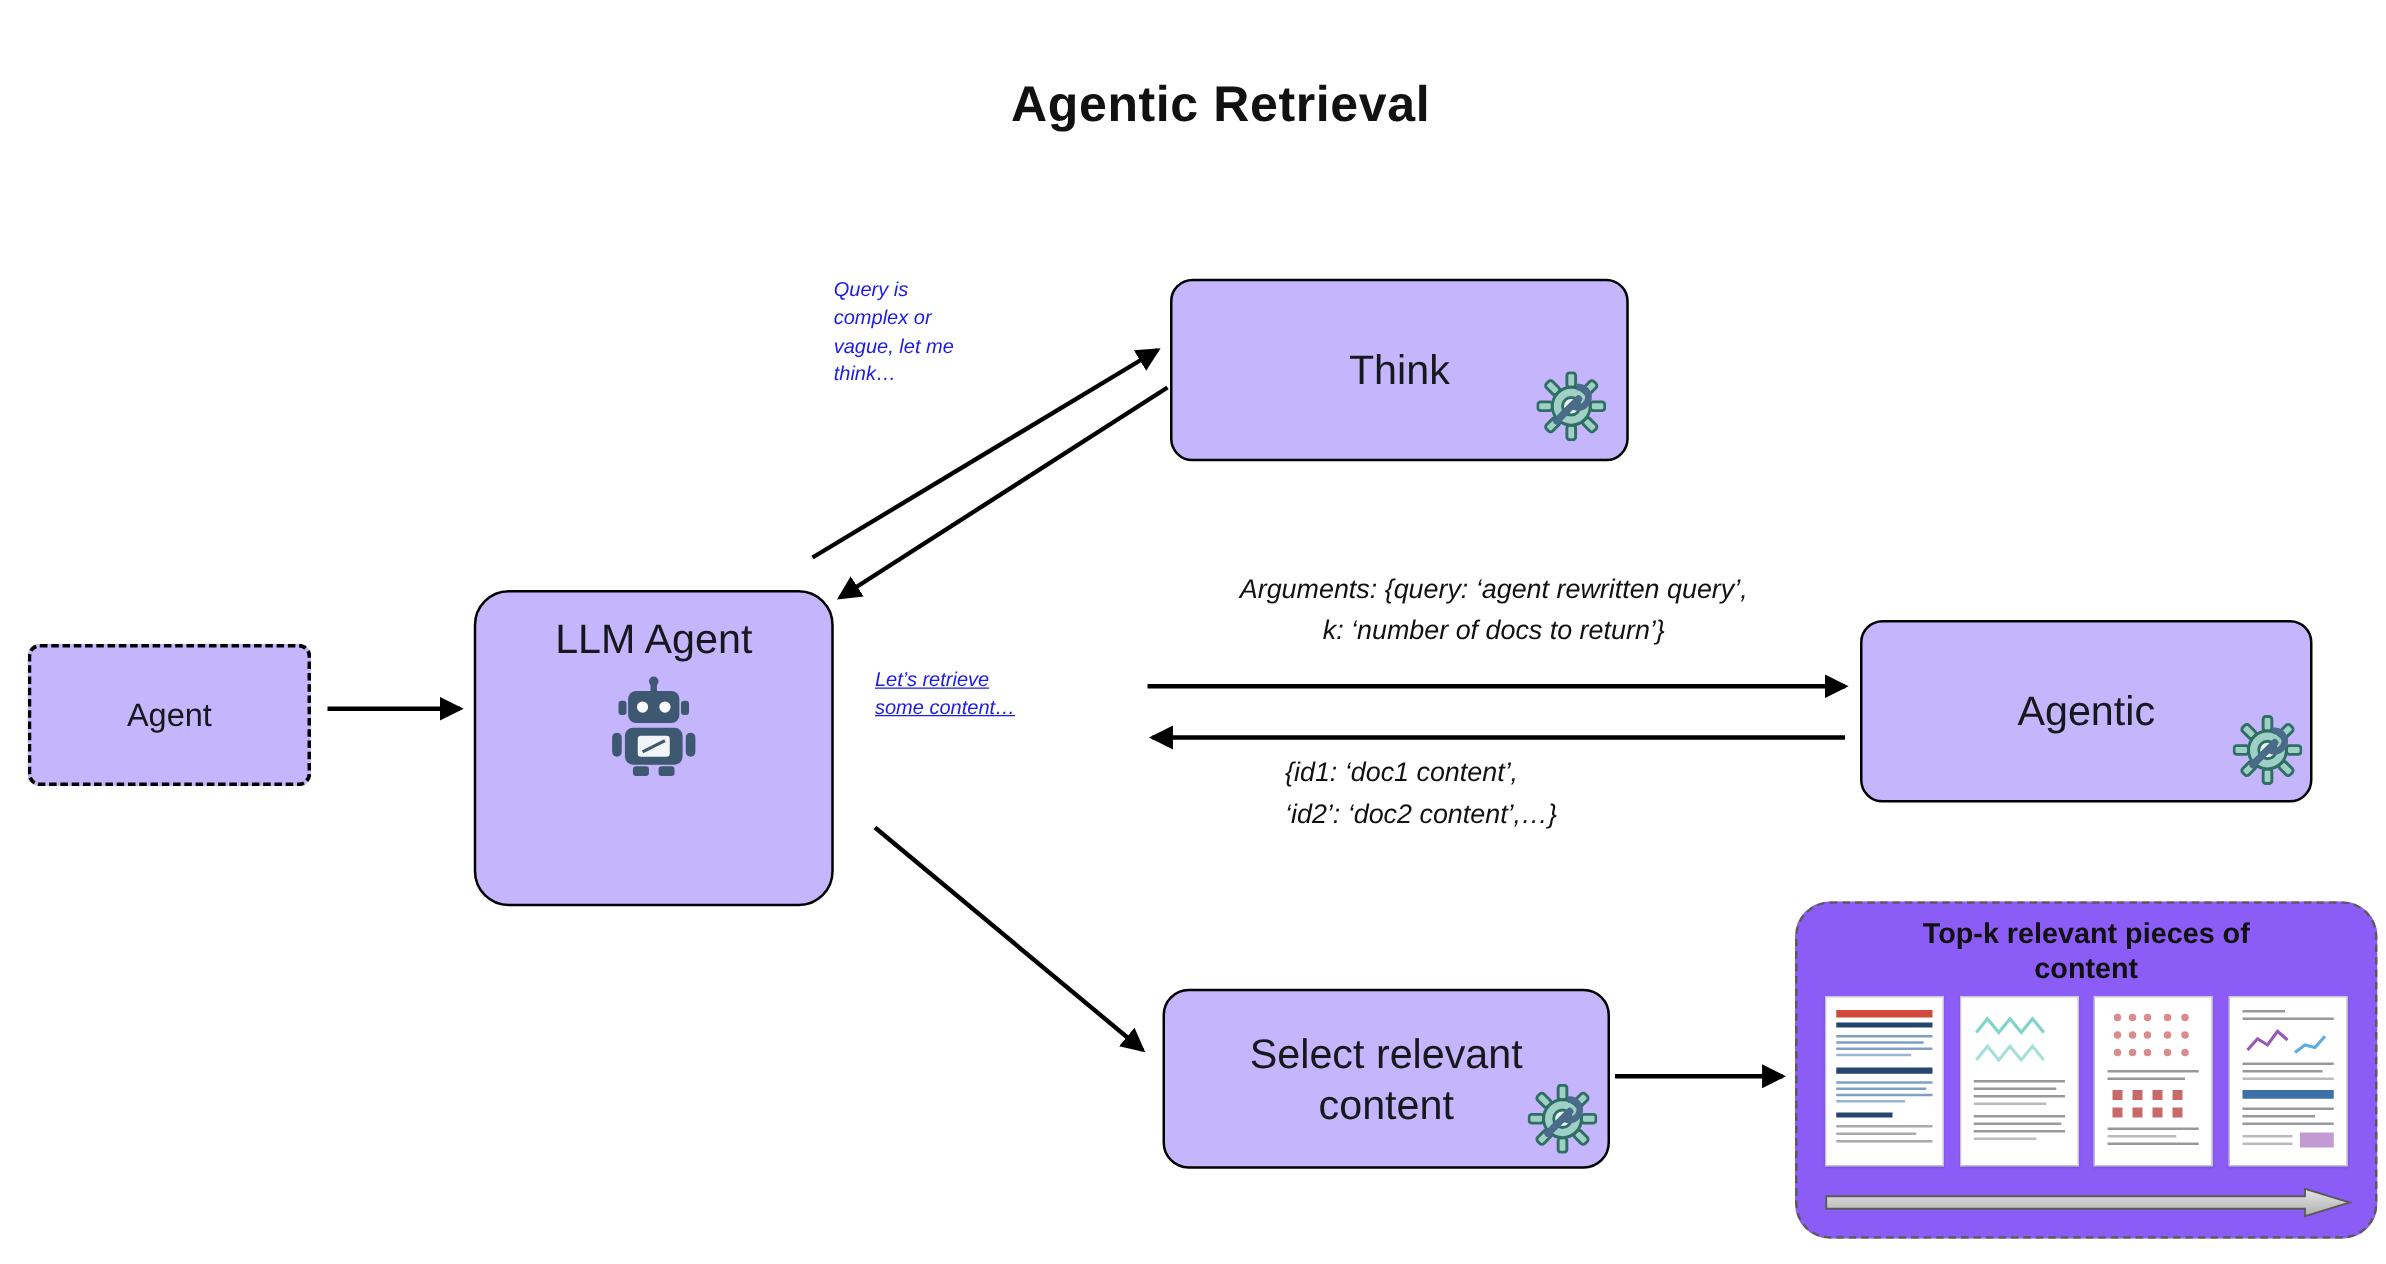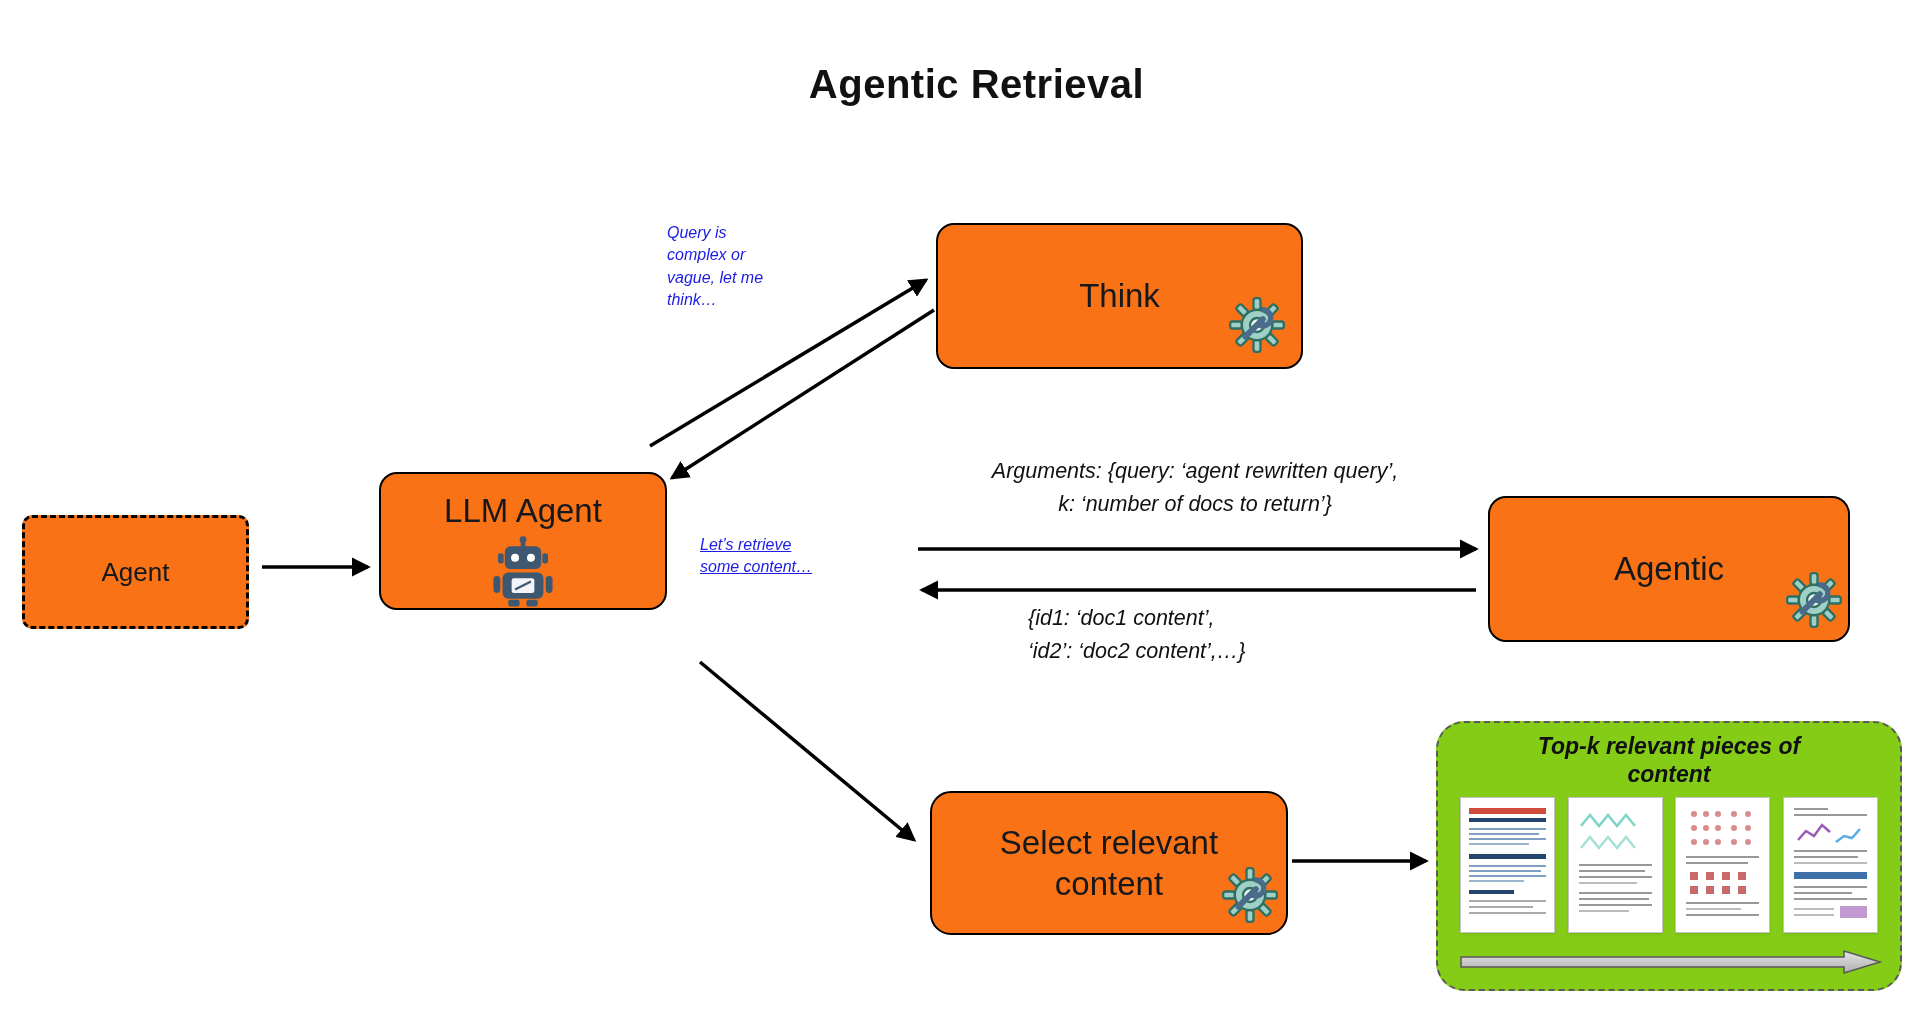--- a/index.html
+++ b/index.html
@@ -5,31 +5,31 @@
   html,body{margin:0;padding:0;background:#fff;}
   .canvas{
     position:relative;width:1909px;height:1011px;background:#ffffff;
     font-family:"Liberation Sans","DejaVu Sans",sans-serif;overflow:hidden;padding-left:44px;
   }
   .title{
     position:absolute;top:62px;left:0;right:0;text-align:center;
     font-size:40px;font-weight:700;color:#111;margin:0;letter-spacing:.5px;
   }
   .node{
-    position:absolute;border:2.5px solid #000;border-radius:18px;background:#f97316;
+    position:absolute;border:2.5px solid #000;border-radius:18px;background:#c4b5fd;
     display:flex;align-items:center;justify-content:center;color:#15181c;
   }
   .node-label{font-size:33px;white-space:pre-line;text-align:center;line-height:1.25;}
   .query-node{
     left:22px;top:515px;width:221px;height:108px;
     border:3.5px dashed #000;border-radius:10px;font-size:26px;
   }
   .agent-node{
-    left:379px;top:472px;width:288px;height:138px;
-    flex-direction:column;justify-content:flex-start;padding-top:16px;box-sizing:border-box;gap:4px;
+    left:379px;top:472px;width:288px;height:253px;
+    flex-direction:column;justify-content:flex-start;padding-top:16px;box-sizing:border-box;gap:4px;border-radius:28px;
   }
   .think-node{left:936px;top:223px;width:363px;height:142px;}
   .retrieve-node{left:1488px;top:496px;width:358px;height:142px;}
   .select-node{left:930px;top:791px;width:354px;height:140px;border-radius:21px;}
   .gear{position:absolute;width:56px;height:56px;}
   .think-node .gear{right:16px;bottom:14px;}
   .retrieve-node .gear{right:6px;bottom:12px;}
   .select-node .gear{right:8px;bottom:10px;}
   .robot{width:82px;height:92px;}
   .note{
@@ -41,21 +41,21 @@
   .note-select{left:497px;top:745px;width:340px;}
   .anno{
     position:absolute;color:#111;font-style:italic;font-size:21.5px;
     line-height:1.55;white-space:pre-line;
   }
   .anno-args{left:930px;top:455px;width:530px;text-align:center;}
   .anno-result{left:1028px;top:602px;width:420px;text-align:left;}
   .arrow-layer{position:absolute;left:0;top:0;width:1909px;height:1011px;pointer-events:none;}
   .topk{
     position:absolute;left:1436px;top:721px;width:466px;height:270px;box-sizing:border-box;
-    border:2.5px dashed #5a5a5a;border-radius:28px;background:#84cc16;font-style:italic;
+    border:2.5px dashed #5a5a5a;border-radius:28px;background:#8b5cf6;
   }
   .topk-title{
     position:absolute;top:10px;left:0;right:0;text-align:center;
     font-size:23px;font-weight:700;color:#111;line-height:1.2;white-space:pre-line;
   }
   .thumb-row{
     position:absolute;top:74px;left:22px;right:22px;
     display:flex;justify-content:space-between;
   }
   .thumb{

